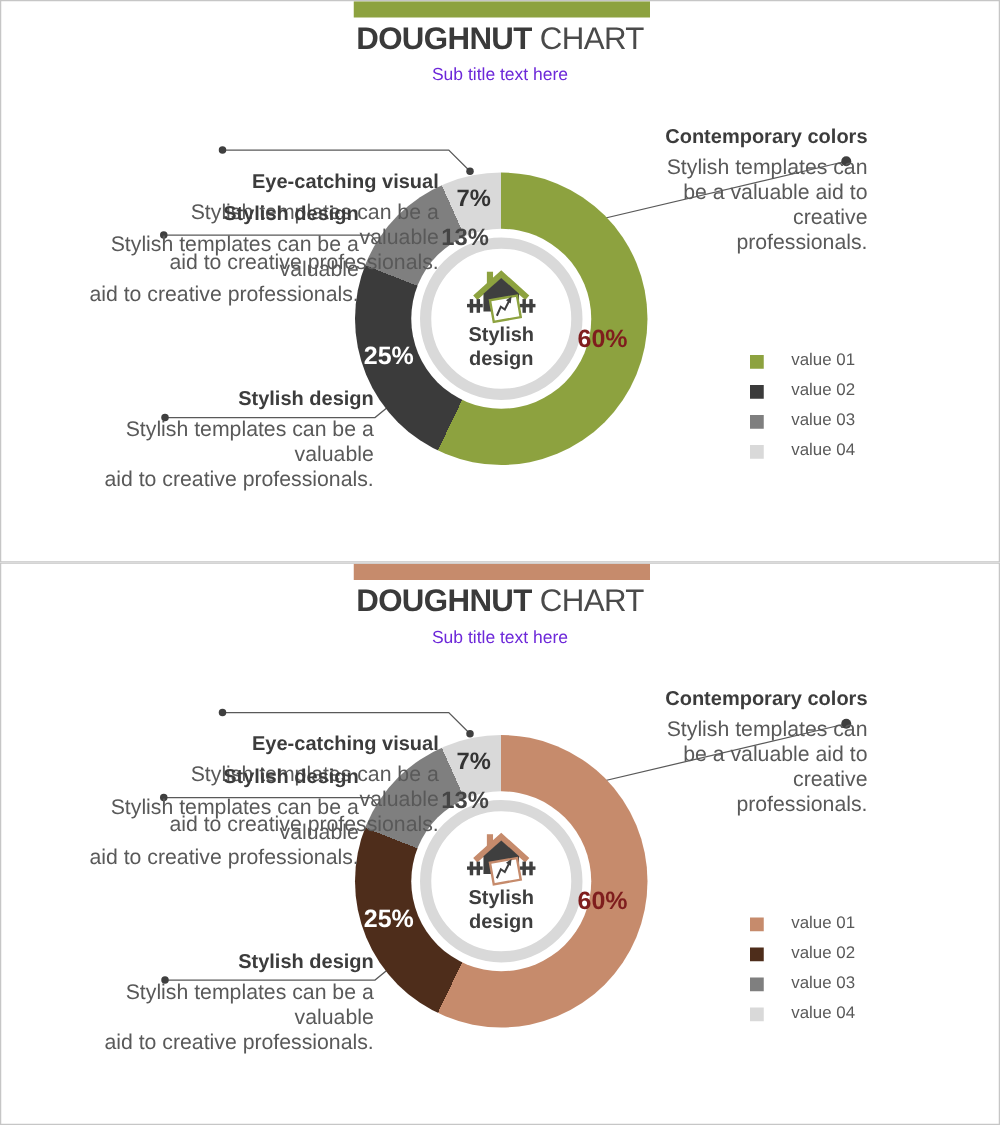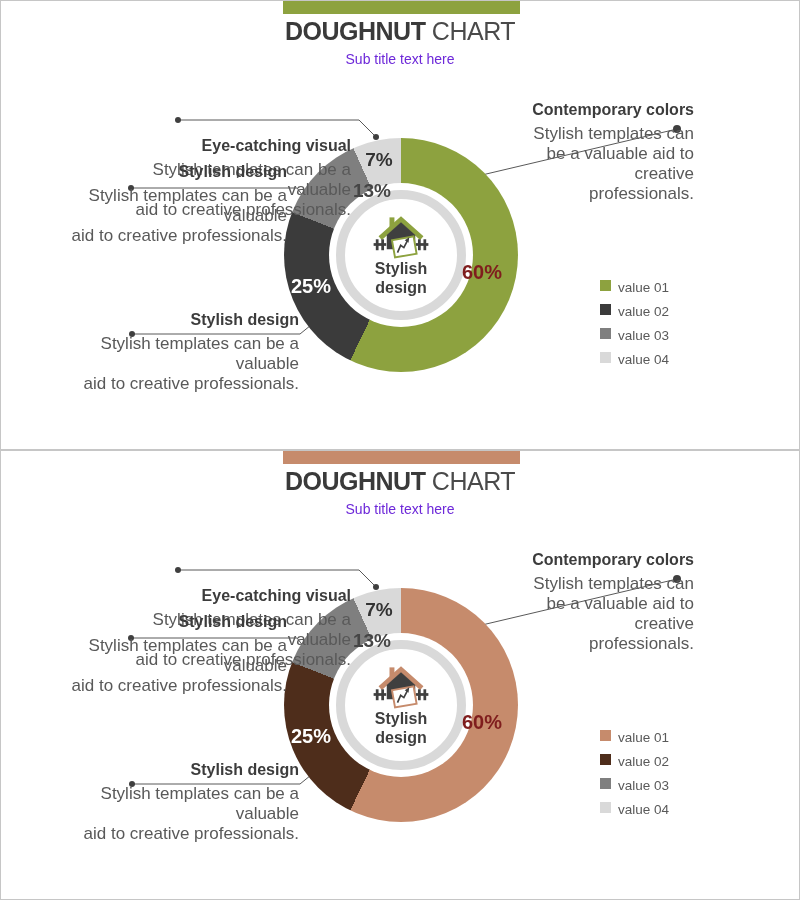--- a/index.html
+++ b/index.html
@@ -41,21 +41,21 @@
   .center-label { width:80px; text-align:center; font-size:16px; font-weight:bold;
                   color:#3e3e3e; line-height:1.15; margin-top:1px; }
 
   .pct { position:absolute; z-index:2; font-weight:bold; transform:translate(-50%,-50%); }
   .pct1 { left:481px; top:271px; font-size:20px; color:#7f1d1d; }
   .pct2 { left:310px; top:285px; font-size:20px; color:#ffffff; }
   .pct3 { left:329px; top:190px; font-size:19px; color:#454545;margin-left:42px; }
   .pct4 { left:378px; top:159px; font-size:19px; color:#333333; }
 
   .legend { position:absolute; left:599px; top:279px; }
-  .legend-row { display:flex; align-items:flex-start; gap:7px; margin-bottom:9px; }
+  .legend-row { display:flex; align-items:flex-end; gap:22px; margin-bottom:9px; }
   .swatch { width:11px; height:11px; display:inline-block; }
   .legend-label { font-size:13.5px; color:#595959; }
 
   .icon-house { display:block; }
 </style>
 </head>
 <body>
 
 <div class="page">
 

